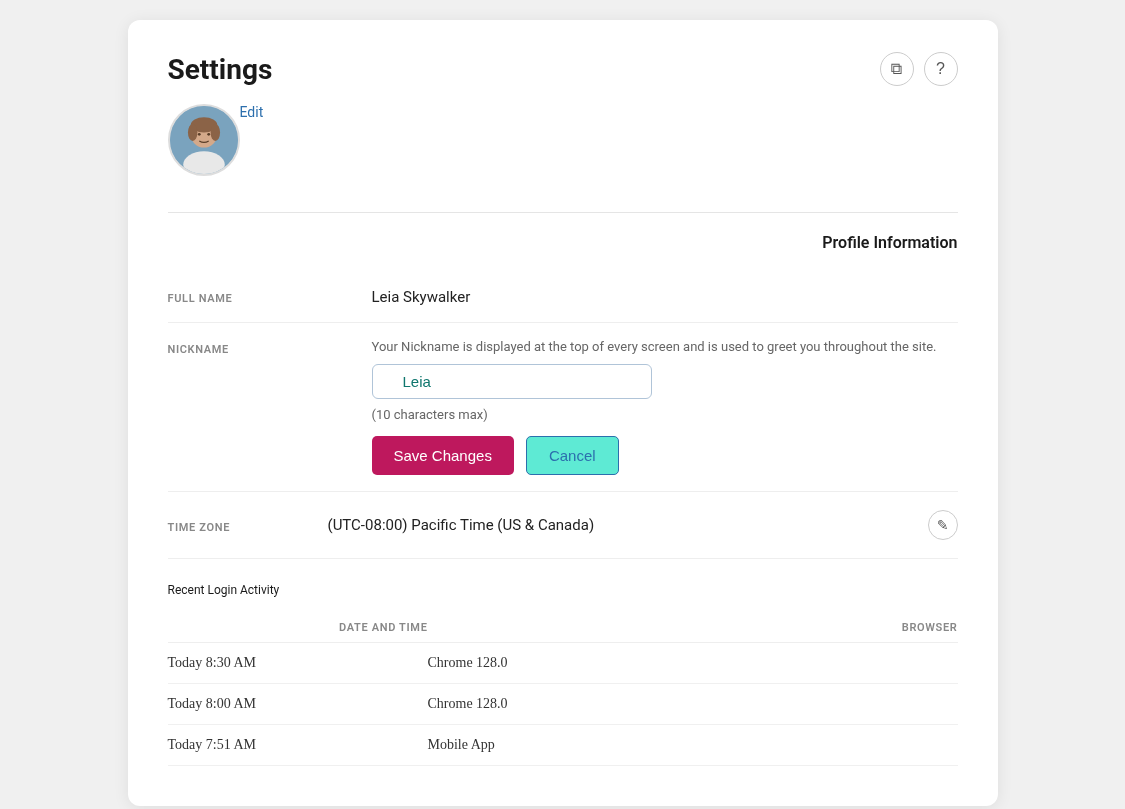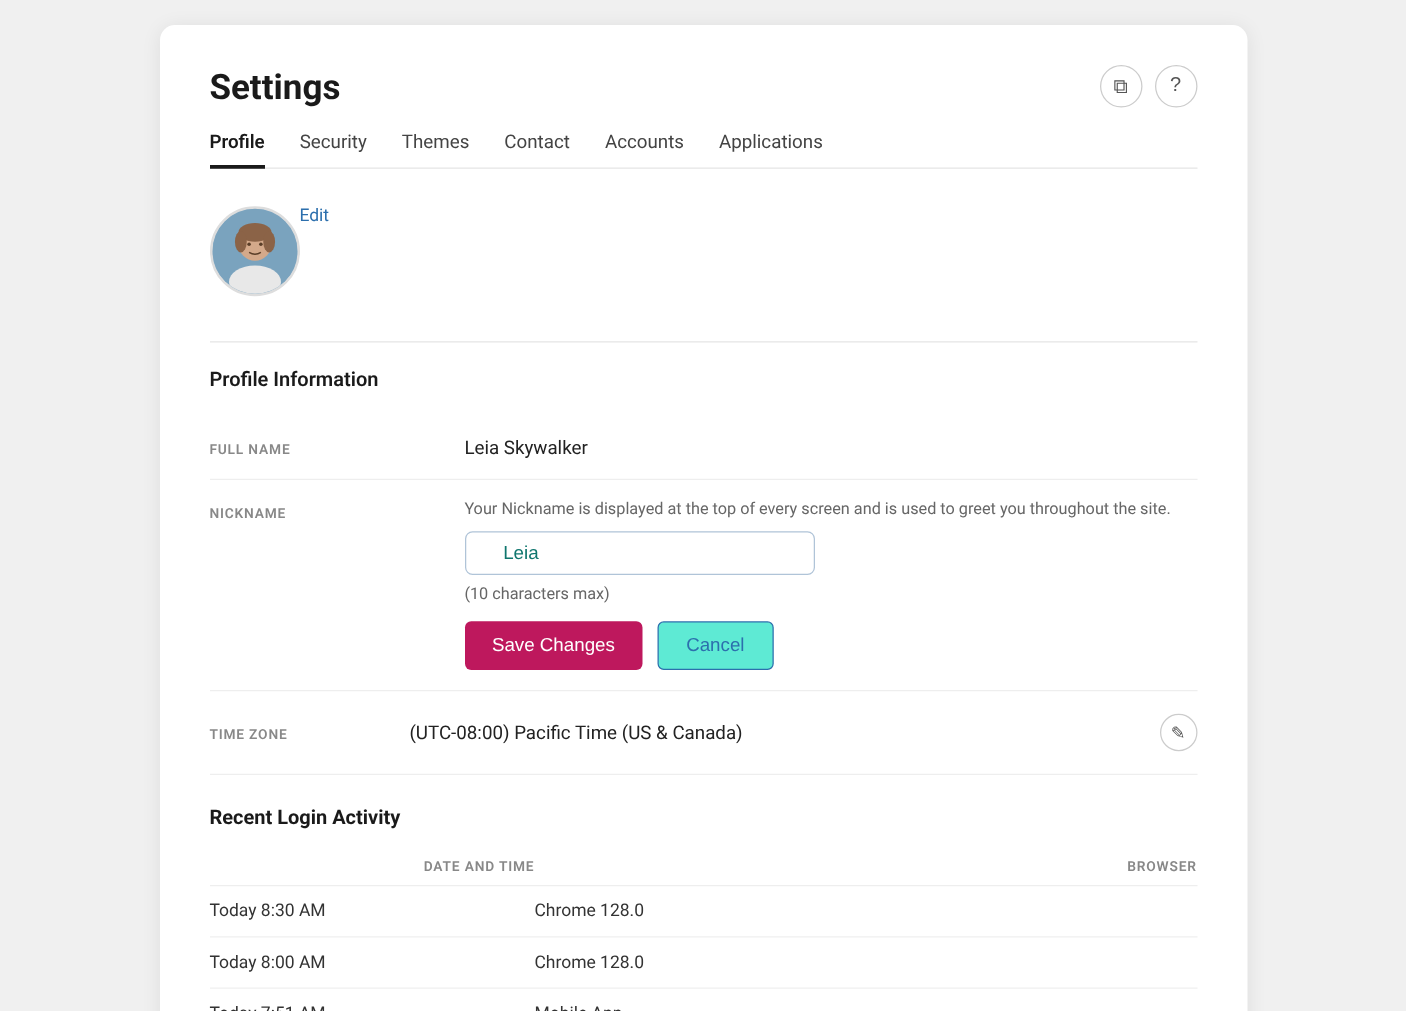--- a/index.html
+++ b/index.html
@@ -101,20 +101,21 @@
     .section-divider {
       border: none;
       border-top: 1px solid #e5e5e5;
       margin-bottom: 20px;
     }
     .section-title {
       font-size: 16px;
       font-weight: 600;
       color: #1a1a1a;
       margin-bottom: 20px;
+      text-align: right;
     }
     .field-row {
       display: flex;
       align-items: flex-start;
       padding: 16px 0;
       border-bottom: 1px solid #eee;
       gap: 44px;
     }
     .field-label {
       width: 160px;
@@ -196,22 +197,22 @@
       background: #fff;
       display: flex;
       align-items: center;
       justify-content: center;
       cursor: pointer;
       color: #555;
       font-size: 14px;
       flex-shrink: 0;
     }
     .recent-section-title {
-      font-size: 16px;
-      font-weight: 700;
+      font-size: 12px;
+      font-weight: 400;
       color: #1a1a1a;
       margin-top: 24px;
       margin-bottom: 16px;
     }
     .activity-table {
       width: 100%;
       border-collapse: collapse;
     }
     .activity-table th {
       font-size: 11px;
@@ -221,20 +222,21 @@
       text-transform: uppercase;
       text-align: right;
       padding: 8px 0;
       border-bottom: 1px solid #eee;
     }
     .activity-table td {
       font-size: 14px;
       color: #333;
       padding: 12px 0;
       border-bottom: 1px solid #f0f0f0;
+      font-family: Liberation Serif, serif;
     }
     .col-date { width: 260px; }
     .col-browser { }
   </style>
 </head>
 <body>
 
 <div class="card">
 
   <div class="header-row">
@@ -242,28 +244,20 @@
     <div class="header-icons">
       <button class="header-icon-btn" title="Copy">
         <span>⧉</span>
       </button>
       <button class="header-icon-btn" title="Help">
         <span>?</span>
       </button>
     </div>
   </div>
 
-  <div class="tabs">
-    <div class="tab active">Profile</div>
-    <div class="tab">Security</div>
-    <div class="tab">Themes</div>
-    <div class="tab">Contact</div>
-    <div class="tab">Accounts</div>
-    <div class="tab">Applications</div>
-  </div>
 
   <div class="avatar-section">
     <div class="avatar-circle">
 
       <svg class="avatar-svg" viewBox="0 0 72 72" xmlns="http://www.w3.org/2000/svg">
         <circle cx="36" cy="36" r="36" fill="#7aa3be"></circle>
 
         <ellipse cx="36" cy="62" rx="22" ry="14" fill="#e8e8e8"></ellipse>
 
         <circle cx="36" cy="30" r="14" fill="#d4a98a"></circle>

